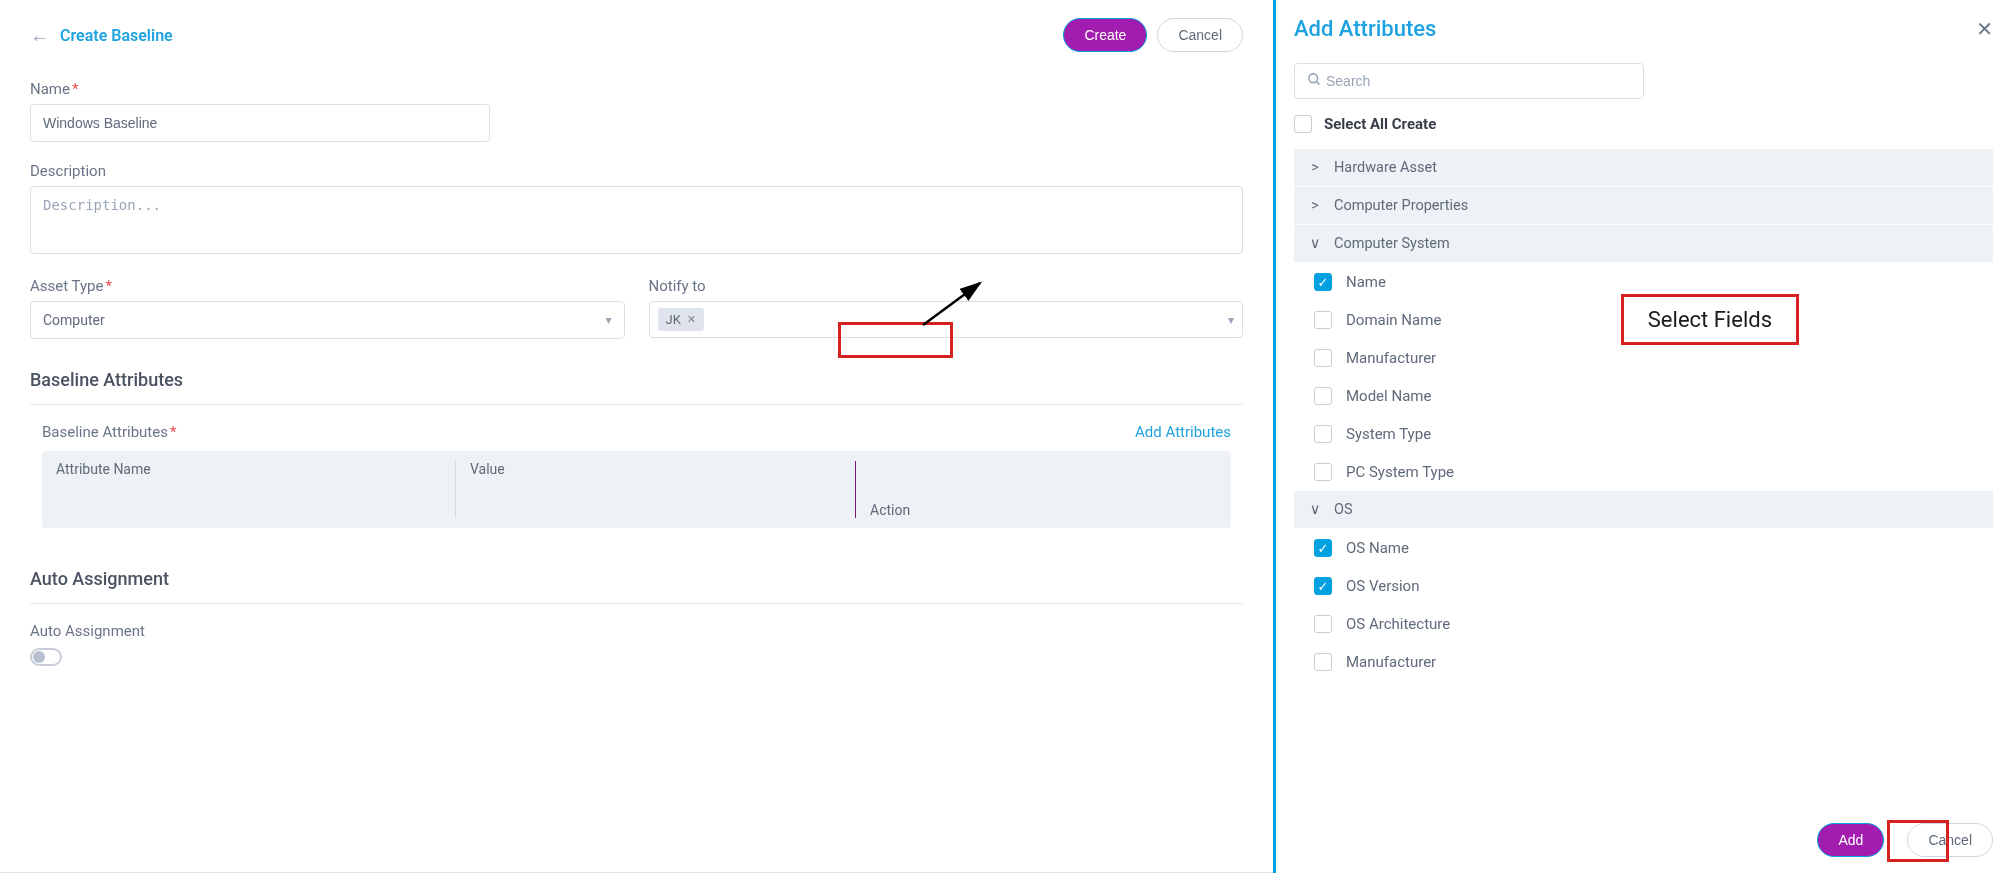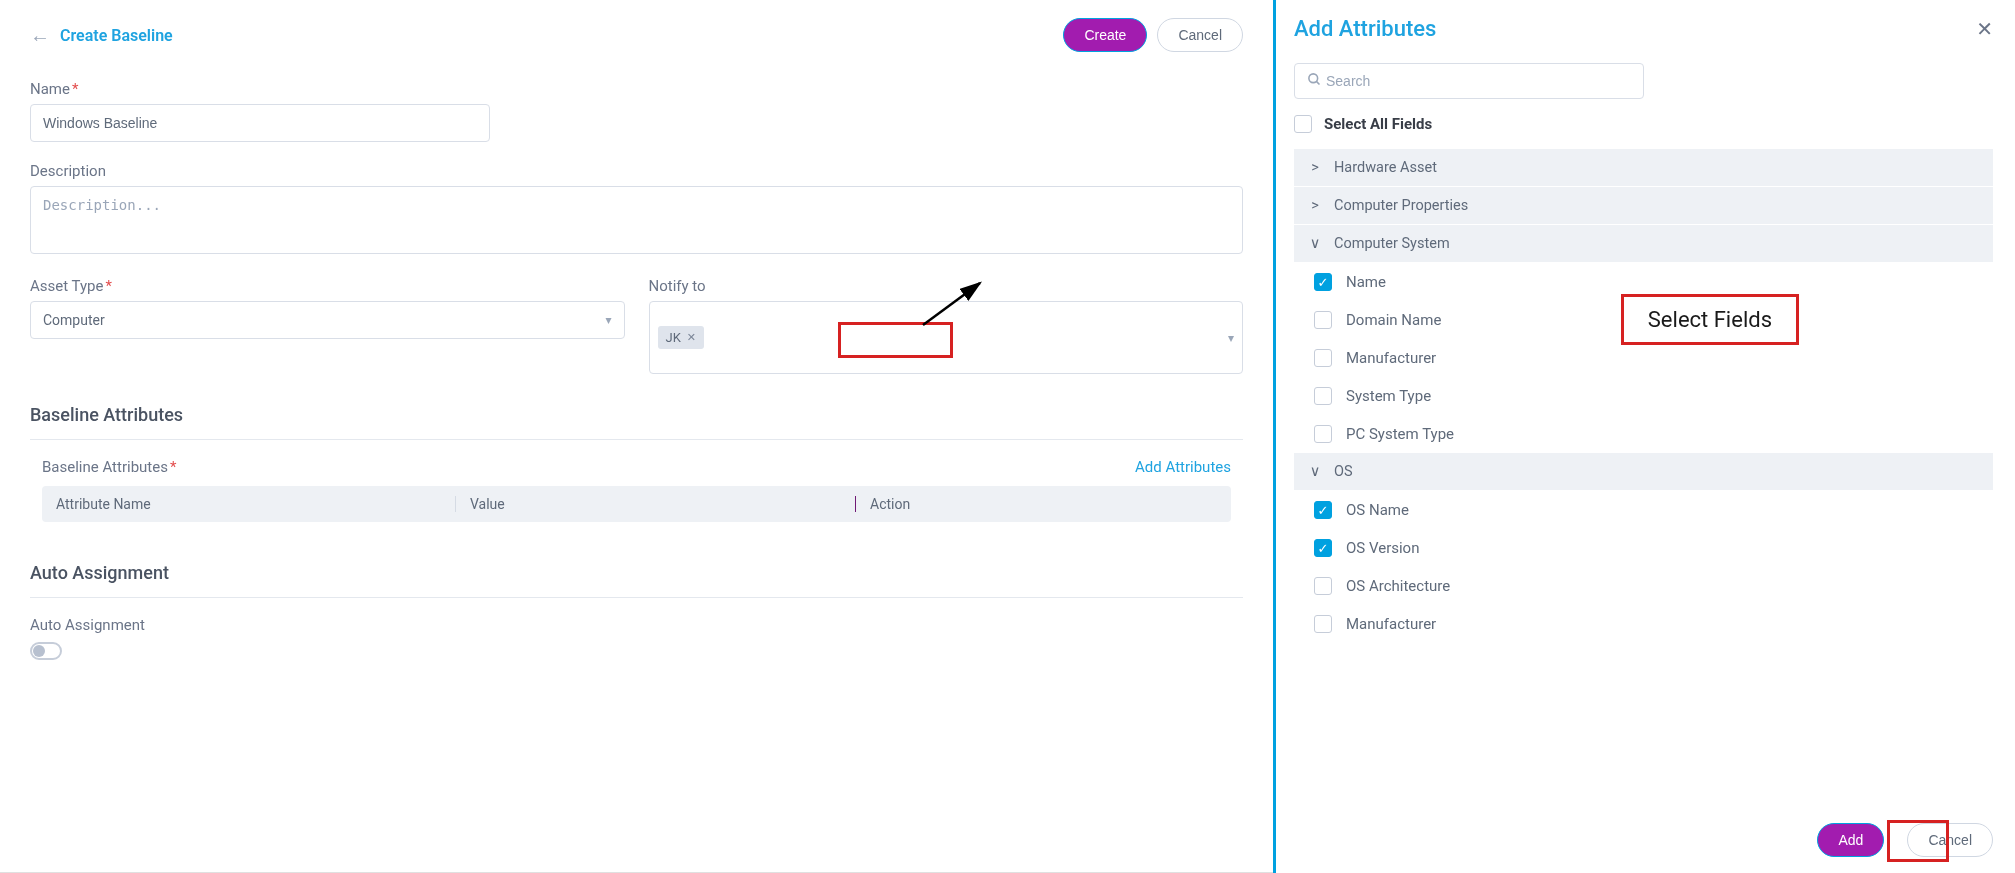--- a/index.html
+++ b/index.html
@@ -78,21 +78,21 @@
     display: flex;
     align-items: center;
     justify-content: space-between;
     cursor: pointer;
   }
   .chevron-down { color: #9aa6b8; font-size: 12px; }
   .tag-input {
     display: flex;
     align-items: center;
     gap: 24px;
-    padding: 24px 8px;
+    padding: 6px 8px;
     margin-top: 6px;
   }
   .tag-chip {
     background: #dfe4ec;
     border-radius: 3px;
     padding: 4px 8px;
     display: flex;
     align-items: center;
     gap: 6px;
     font-size: 13px;
@@ -128,21 +128,21 @@
   .attr-table-head {
     display: flex;
     background: #eef1f5;
     border-radius: 4px;
     padding: 10px 14px;
     color: #5f6a7a;
     font-size: 14px;
   }
   .col1 { flex: 0 0 400px; border-right: 1px solid #d5dbe4; }
   .col2 { flex: 0 0 400px; padding-left: 14px; border-right: 1px solid #701a75; }
-  .col3 { flex: 1; padding-left: 14px; }
+  .col3 { flex: 1; padding-left: 14px; margin-top: 41px; }
   .toggle {
     width: 32px;
     height: 18px;
     border-radius: 9px;
     border: 2px solid #c6cdd9;
     background: #fff;
     position: relative;
     cursor: pointer;
     margin-top: 8px;
   }
@@ -377,21 +377,21 @@
       <svg width="15" height="15" viewBox="0 0 24 24" fill="none" stroke="#9aa6b8" stroke-width="2.5">
           <circle cx="10" cy="10" r="7"></circle>
           <line x1="20" y1="20" x2="15" y2="15"></line>
         </svg>
     </span>
     <input type="text" placeholder="Search" style="">
   </div>
 
   <div class="select-all">
     <span class="checkbox"></span>
-    <span>Select All Fields</span>
+    <span>Select All Create</span>
   </div>
 
   <div class="group-list" id="group-list">
       <div class="group-head">
         <span class="chev">&gt;</span>
         <span>Hardware Asset</span>
       </div>
       <div class="group-head">
         <span class="chev">&gt;</span>
         <span>Computer Properties</span>
@@ -407,20 +407,24 @@
       <div class="field-row">
         <span class="checkbox"></span>
         <span>Domain Name</span>
       </div>
       <div class="field-row">
         <span class="checkbox"></span>
         <span>Manufacturer</span>
       </div>
       <div class="field-row">
         <span class="checkbox"></span>
+        <span>Model Name</span>
+      </div>
+      <div class="field-row">
+        <span class="checkbox"></span>
         <span>System Type</span>
       </div>
       <div class="field-row">
         <span class="checkbox"></span>
         <span>PC System Type</span>
       </div>
       <div class="group-head">
         <span class="chev">∨</span>
         <span>OS</span>
       </div>

